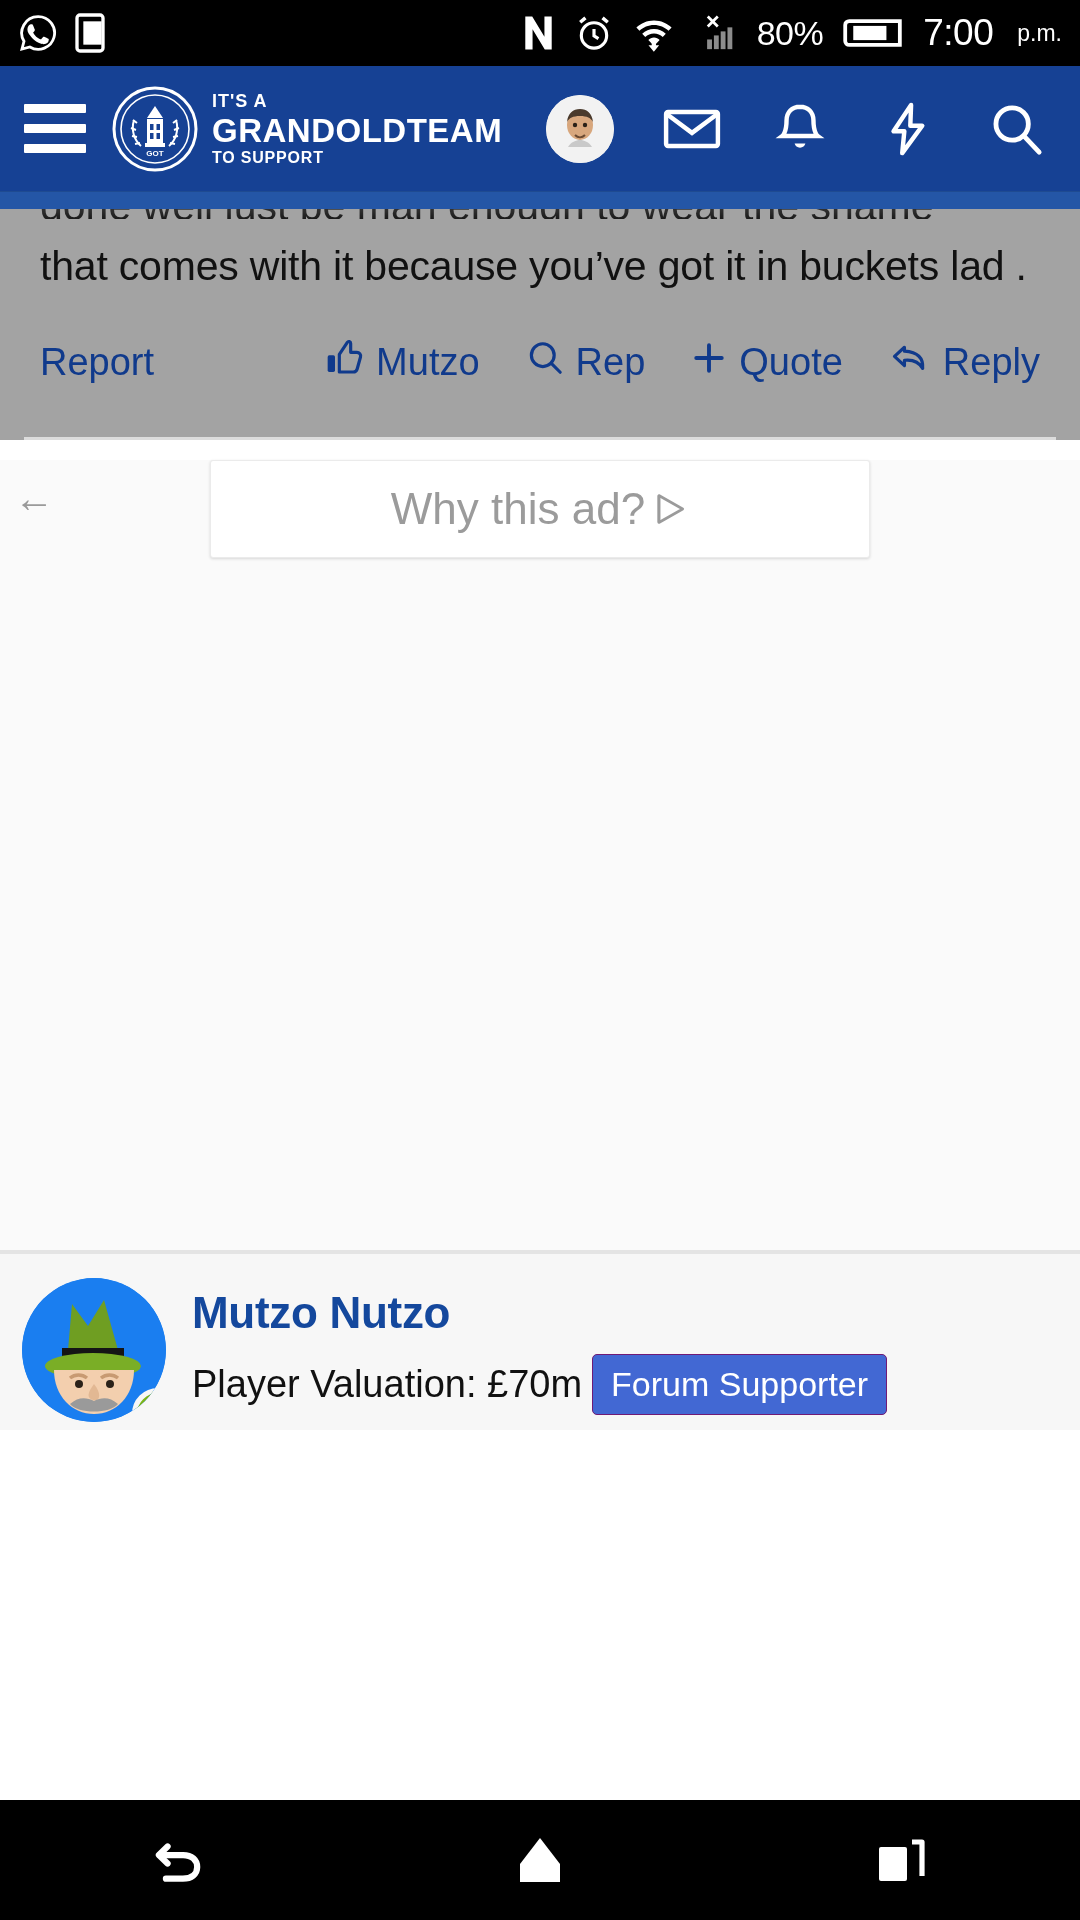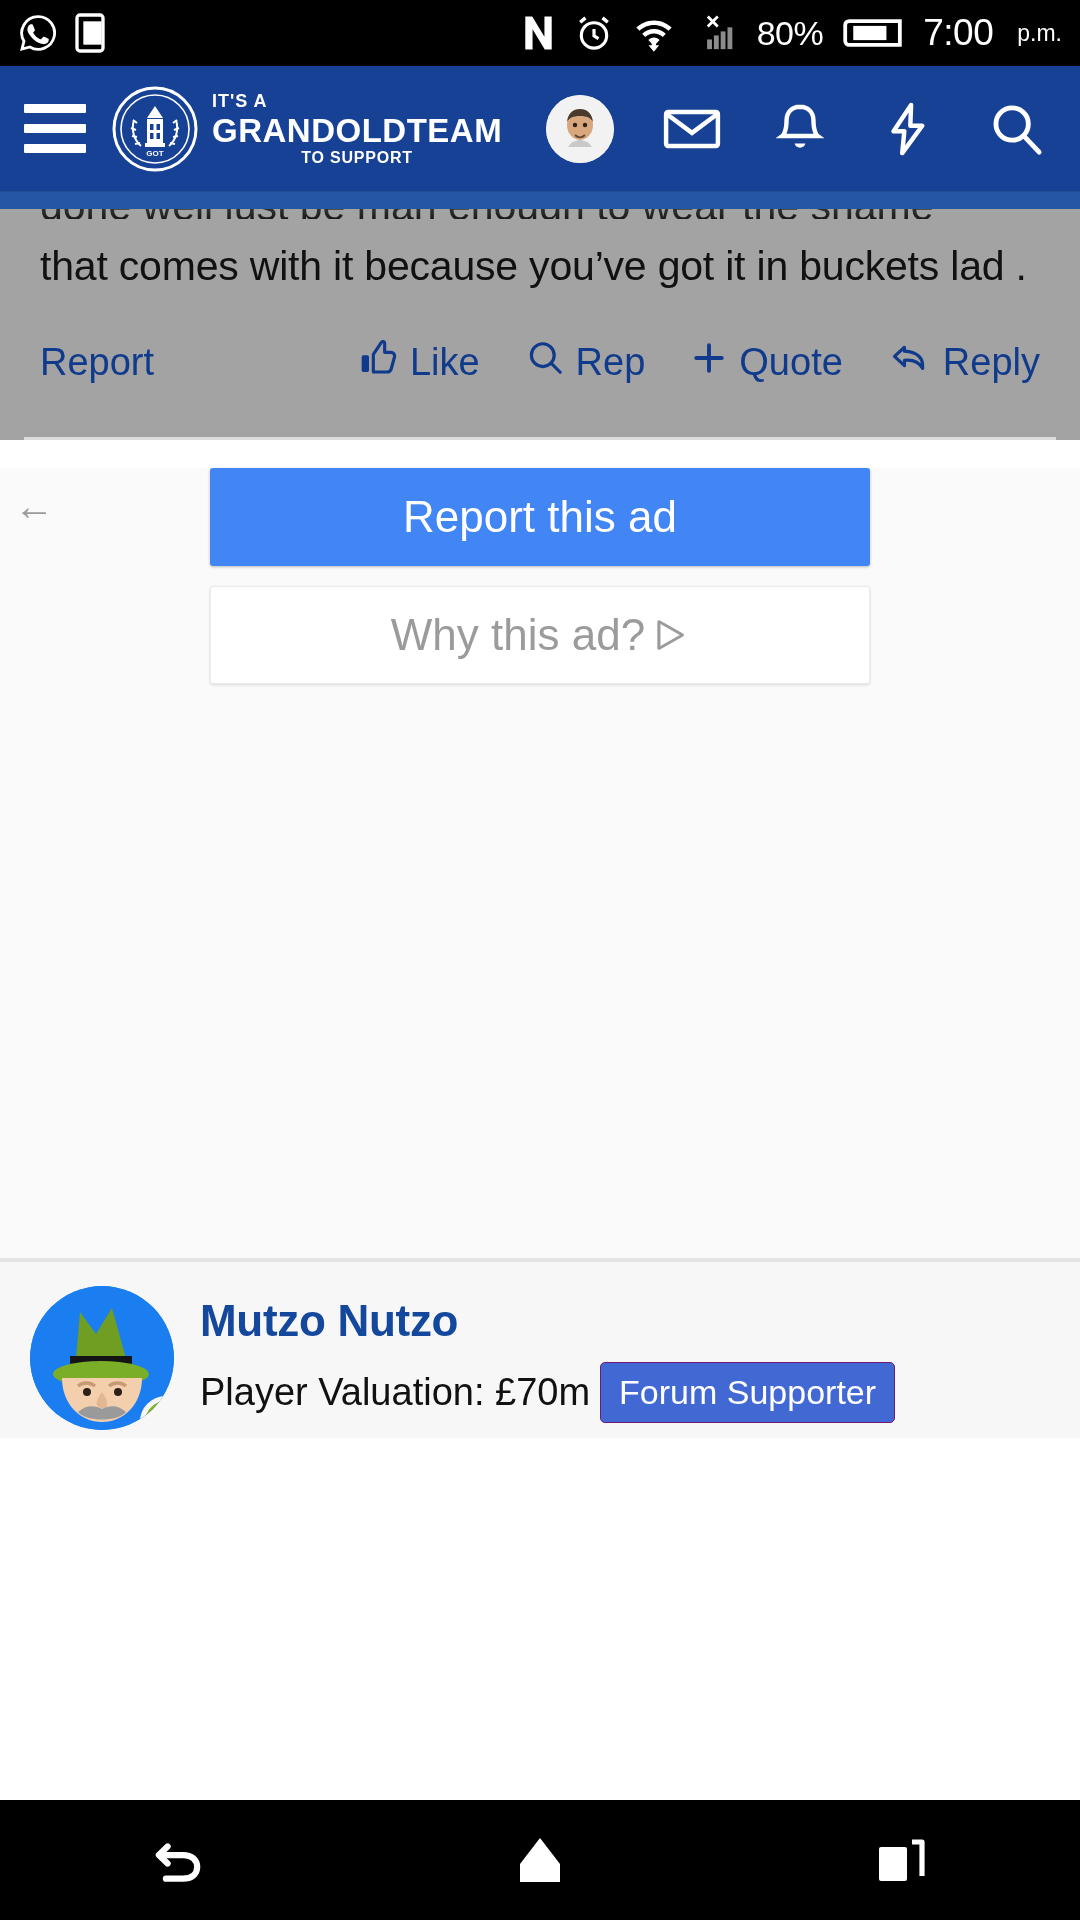--- a/index.html
+++ b/index.html
@@ -31,21 +31,21 @@
     position:relative; z-index:40;
     box-shadow:0 1px 0 rgba(0,0,0,0.12);
   }
   .hamburger{ width:62px; display:flex; flex-direction:column; gap:11px; cursor:pointer; }
   .hamburger span{ display:block; height:9px; background:#fff; border-radius:1px; }
   .brand{ display:flex; align-items:center; margin-left:26px; gap:14px; }
   .badge-logo{ width:86px; height:86px; position:relative; }
   .brand-text{ display:flex; flex-direction:column; justify-content:center; line-height:1; }
   .brand-its{ color:#fff; font-size:18px; font-weight:700; letter-spacing:1px; }
   .brand-main{ color:#fff; font-size:33px; font-weight:700; letter-spacing:0.5px; margin:4px 0 3px; }
-  .brand-sup{ color:#fff; font-size:16px; font-weight:700; letter-spacing:0.8px; text-align:center; }
+  .brand-sup{ color:#fff; font-size:16px; font-weight:700; letter-spacing:0.8px; }
   .header-icons{ margin-left:auto; display:flex; align-items:center; gap:48px; padding-right:10px; }
   .avatar-hdr{
     width:68px; height:68px; border-radius:50%; background:#f2f2f2;
     overflow:hidden; position:relative; flex:none;
   }
   .hicon{ width:60px; height:60px; display:flex; align-items:center; justify-content:center; cursor:pointer; }
 
   
   .header-underline{ height:18px; background:#2456a6; position:relative; z-index:39; }
 
@@ -112,21 +112,21 @@
     display:flex; align-items:center; justify-content:center; gap:6px;
     border:1px solid #ebebeb; border-radius:3px;
     box-shadow:0 1px 3px rgba(0,0,0,0.14); cursor:pointer;
   }
   .adchoices{ display:inline-flex; align-items:center; }
 
   
   .post-divider{ height:4px; background:#e4e4e4; }
   .userblock{
     background:#f7f7f7; display:flex; align-items:flex-start;
-    padding:24px 30px 0 30px; height:176px; position:relative; overflow:hidden;
+    padding:24px 30px 0 22px; height:176px; position:relative; overflow:hidden;
   }
   .avatar-big{
     width:144px; height:144px; border-radius:50%;
     background:#1a7ef0; position:relative; overflow:hidden; flex:none;
   }
   .user-meta{ margin-left:26px; padding-top:10px; }
   .username{ font-size:44px; color:#14489d; font-weight:700; letter-spacing:-0.3px; }
   .user-row2{ display:flex; align-items:center; gap:10px; margin-top:16px; }
   .valuation{ font-size:38px; color:#111; }
   .supporter-badge{
@@ -294,21 +294,21 @@
     <div class="act act-report">
       <span>Report</span>
     </div>
     <div class="act">
       <span>
         <svg width="40" height="40" viewBox="0 0 24 24">
             <path d="M9.2 9.8 14 2.6c.6-.9 2-.5 2 .7v5.3h3.7c1.5 0 2.6 1.4 2.2 2.8l-2 7.2c-.3 1.1-1.3 1.8-2.4 1.8H9.2z" fill="none" stroke="#103a8c" stroke-width="1.9" stroke-linejoin="round"></path>
             <rect x="2.2" y="10.4" width="4.4" height="10" rx="1" fill="#103a8c"></rect>
           </svg>
       </span>
-      <span>Like</span>
+      <span>Mutzo</span>
     </div>
     <div class="act">
       <span>
         <svg width="38" height="38" viewBox="0 0 24 24">
             <circle cx="10.6" cy="10.2" r="7.2" fill="none" stroke="#103a8c" stroke-width="2"></circle>
             <path d="M16 15.4 21.6 21" stroke="#103a8c" stroke-width="2" stroke-linecap="round"></path>
           </svg>
       </span>
       <span>Rep</span>
     </div>
@@ -329,23 +329,20 @@
       <span>Reply</span>
     </div>
   </div>
 
 
   <div class="hr-sep"></div>
 </div>
 
 <div class="ad-block">
   <div class="ad-back">←</div>
-  <div class="ad-btn-primary">
-    <span>Report this ad</span>
-  </div>
   <div class="ad-btn-secondary">
     <span>Why this ad?</span>
     <span class="adchoices">
       <svg width="38" height="38" viewBox="0 0 24 24">
           <path d="M5 3.5v17L20 12z" fill="none" stroke="#9b9b9b" stroke-width="1.7" stroke-linejoin="round"></path>
           <path d="M5 3.5v17" stroke="#9b9b9b" stroke-width="1.7"></path>
         </svg>
     </span>
   </div>
 </div>

